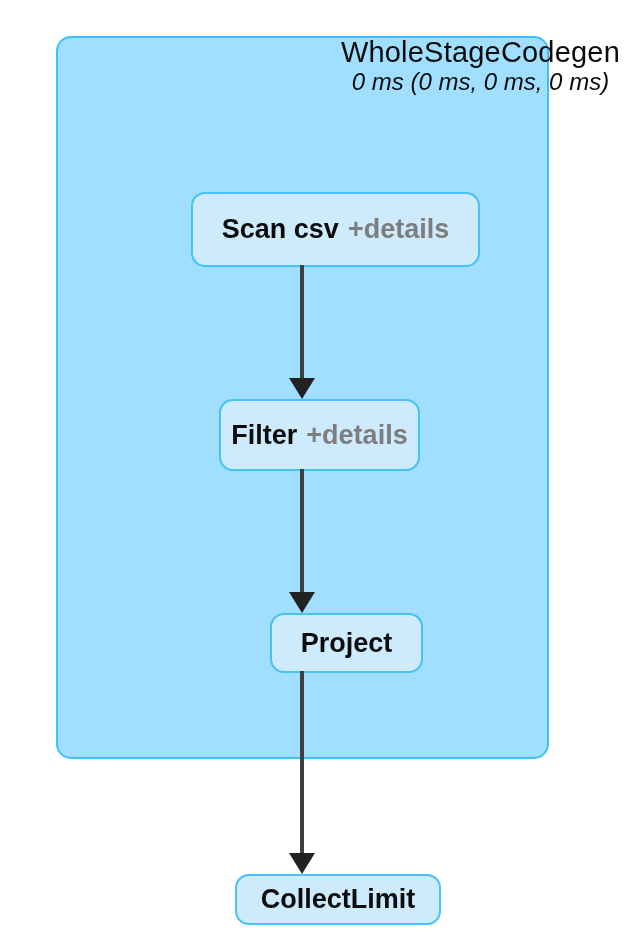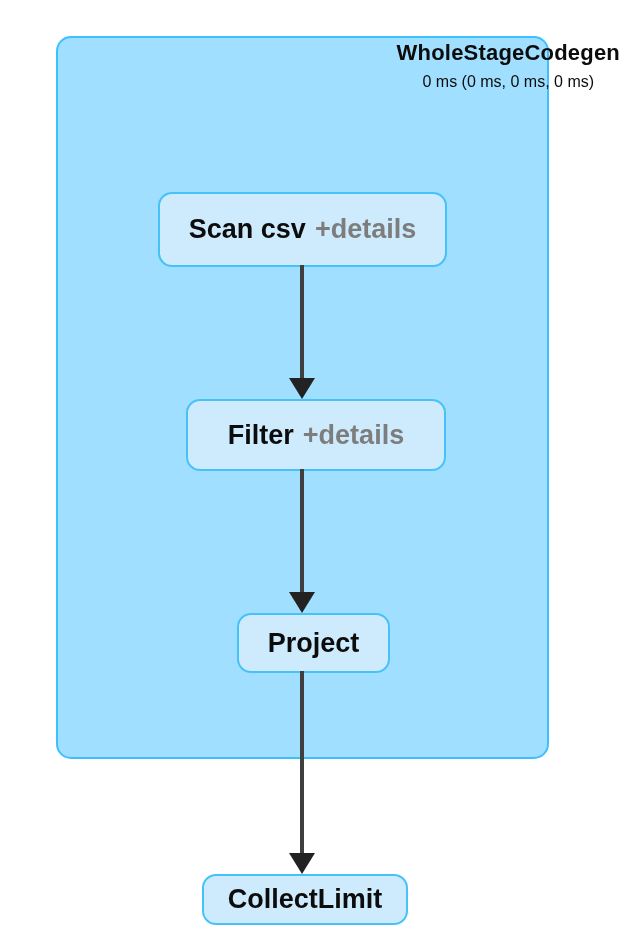--- a/index.html
+++ b/index.html
@@ -40,51 +40,53 @@
   .cluster-label {
     position: absolute;
     top: 38px;
     right: 14px;
     text-align: center;
     color: var(--text-main);
     line-height: 29px;
     z-index: 2;
   }
   .cluster-title {
-    font-size: 22px;
-    font-weight: bold;
+    font-size: 29px;
+    font-weight: normal;
     letter-spacing: 0.2px;
   }
   .cluster-timing {
-    font-size: 16px;
+    font-size: 24px;
+    font-style: italic;
   }
 
   
   .node {
     position: absolute;
     background: var(--node-fill);
     border: 2.5px solid var(--node-stroke);
     border-radius: 14px;
     display: flex;
     align-items: center;
     justify-content: center;
     white-space: nowrap;
     z-index: 2;
     font-size: 27px;
     font-weight: bold;
     color: var(--text-main);
+    margin-left: 33px;
   }
   .node .details {
     font-weight: bold;
     color: var(--text-details);
     margin-left: 9px;
     cursor: pointer;
   }
   .node-scan    { left: 158px; top: 192px; width: 289px; height: 75px; }
-  .node-filter  { left: 186px; top: 399px; width: 260px; height: 72px; }
+  .node-filter  { left: 186px; top: 399px; width: 201px; height: 72px; }
   .node-project { left: 237px; top: 613px; width: 153px; height: 60px; }
   .node-collect { left: 202px; top: 874px; width: 206px; height: 51px; }
 
   
   .edge-line {
     position: absolute;
     left: 302px;
     width: 4px;
     margin-left: -2px;
     background: var(--edge-line);

